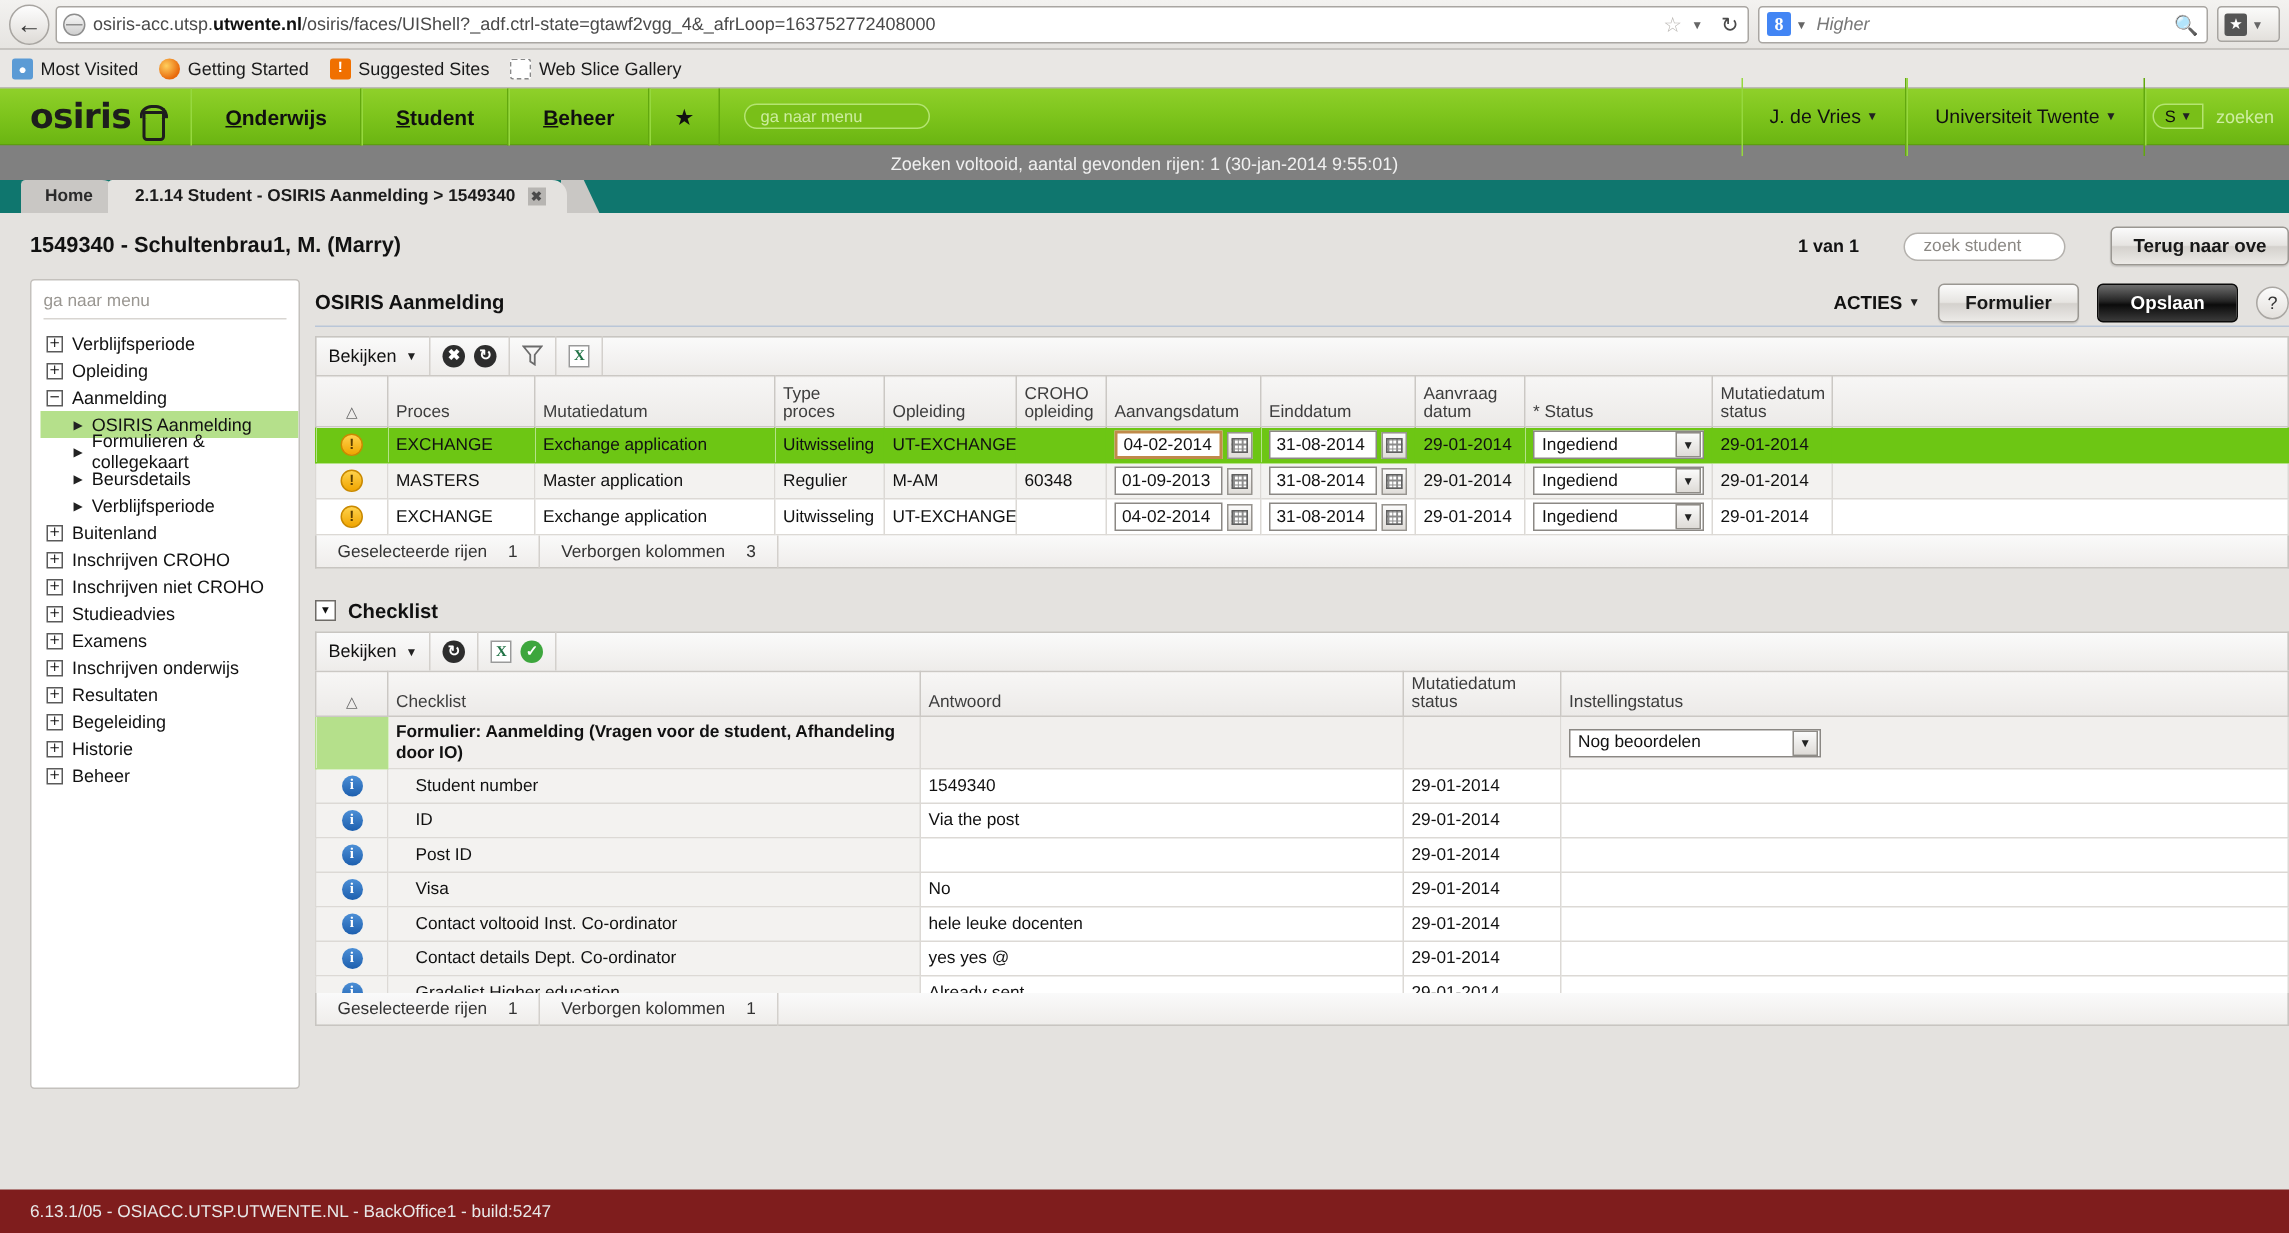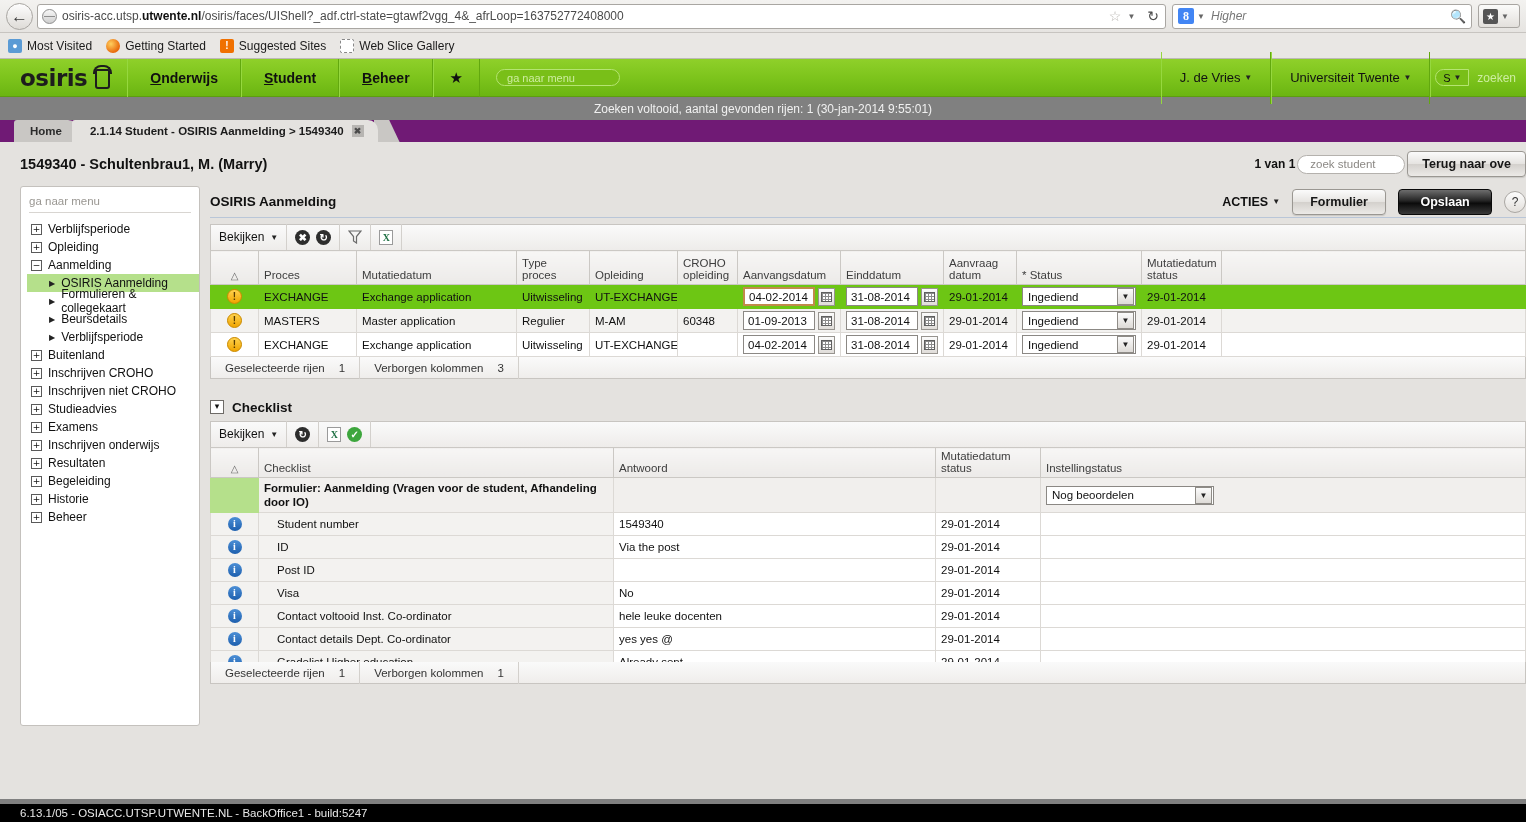--- a/index.html
+++ b/index.html
@@ -88,21 +88,21 @@
   .ico-suggested { background: #f07000; color:#fff; font-size:10px; text-align:center;line-height:14px;font-weight:bold;}
   .ico-webslice { border: 1px dashed #888; background: #fff; }
 
   
   .osiris-nav {
     height: 38px;
     background: linear-gradient(to bottom, #8fd02a 0%, #7dc41c 50%, #6bb512 100%);
     display: flex; align-items: center;
     border-bottom: 1px solid #5d9e10;
   }
-  .brand { display:flex; align-items:flex-start; padding: 0 18px 0 20px; gap: 5px; }
+  .brand { display:flex; align-items:flex-end; padding: 0 18px 0 20px; gap: 5px; }
   .brand-text {
     font-size: 23px; font-weight: bold; color: #1d1d1d; letter-spacing: -0.5px;
     font-family: "DejaVu Sans", sans-serif;
   }
   .brand-mark {
     width: 17px; height: 21px; position: relative;
   }
   .brand-mark::before {
     content:''; position:absolute; left:3px; top:4px; width:11px; height:16px;
     border:2px solid #1d1d1d; border-radius: 2px 2px 3px 3px;
@@ -146,21 +146,21 @@
 
   
   .status-strip {
     height: 23px; background: #808080;
     display:flex; align-items:center; justify-content:center;
     color: #f0f0f0; font-size: 12px;
   }
 
   
   .tab-strip {
-    height: 22px; background: #701a75;
+    height: 22px; background: #0f766e;
     display: flex; align-items: flex-end; padding-left: 14px;
   }
   .tab {
     height: 22px; display:flex; align-items:center; gap:8px;
     padding: 0 16px; font-size: 11.5px; font-weight: bold; color: #1b1b1b;
     border-radius: 3px 10px 0 0;
     position: relative;
   }
   .tab.inactive { background: #c9c7c4; color: #2b2b2b; margin-right: -6px; z-index:1;}
   .tab.active { background: #e4e2df; z-index: 2; padding: 0 14px 0 18px; }
@@ -170,21 +170,21 @@
   }
   .tab-tail {
     width: 26px; height: 22px; background: #c9c7c4;
     clip-path: polygon(0 0, 60% 0, 100% 100%, 0 100%);
     margin-left: -4px;
   }
   .page-head {
     display: flex; align-items: center; height: 44px; padding: 0 0 0 20px;
   }
   .page-title { font-size: 14.5px; font-weight: bold; color: #111; }
-  .page-head-right { margin-left: auto; display: flex; align-items: center; gap: 2px; padding-right: 0; }
+  .page-head-right { margin-left: auto; display: flex; align-items: center; gap: 30px; padding-right: 0; }
   .van { font-size: 12px; font-weight: bold; color: #111; }
   .pill-input {
     width: 108px; height: 19px; border: 1px solid #b4b1ad; border-radius: 10px;
     background: #fff; color: #8b8884; font-size: 11.5px;
     display:flex;align-items:center; padding-left:12px;
   }
   .btn-grey {
     height: 26px; padding: 0 14px;
     background: linear-gradient(to bottom, #fbfbfb 0%, #e6e4e1 48%, #d4d1cd 52%, #eceae7 100%);
     border: 1px solid #9a9792; border-radius: 4px;
@@ -349,21 +349,21 @@
     display:flex; align-items:center; gap:8px; height: 28px; margin-top: 14px;
   }
   .collapse-box {
     width: 14px; height: 14px; border: 1px solid #6e6b67; background: #fff;
     font-size: 9px; line-height: 11px; text-align: center; color: #111;
   }
   .checklist-title { font-size: 13.5px; font-weight: bold; color: #111; }
   .cl-scroll { max-height: 215px; overflow: hidden; }
 
   .foot-band {
-    height: 18px; background: #000000; color: #e8e8e8;
+    height: 29px; background: #7f1d1d; color: #e8e8e8;
     font-size: 11.5px; display:flex; align-items:center; padding-left: 20px;
     position: absolute; bottom: 0; left:0; right:0;
   }
   .page-wrap { position: relative; height: 657px; background:#e4e2df; }
 </style>
 </head>
 <body>
 
 <div class="browser-bar">
   <div class="nav-back">←</div>

